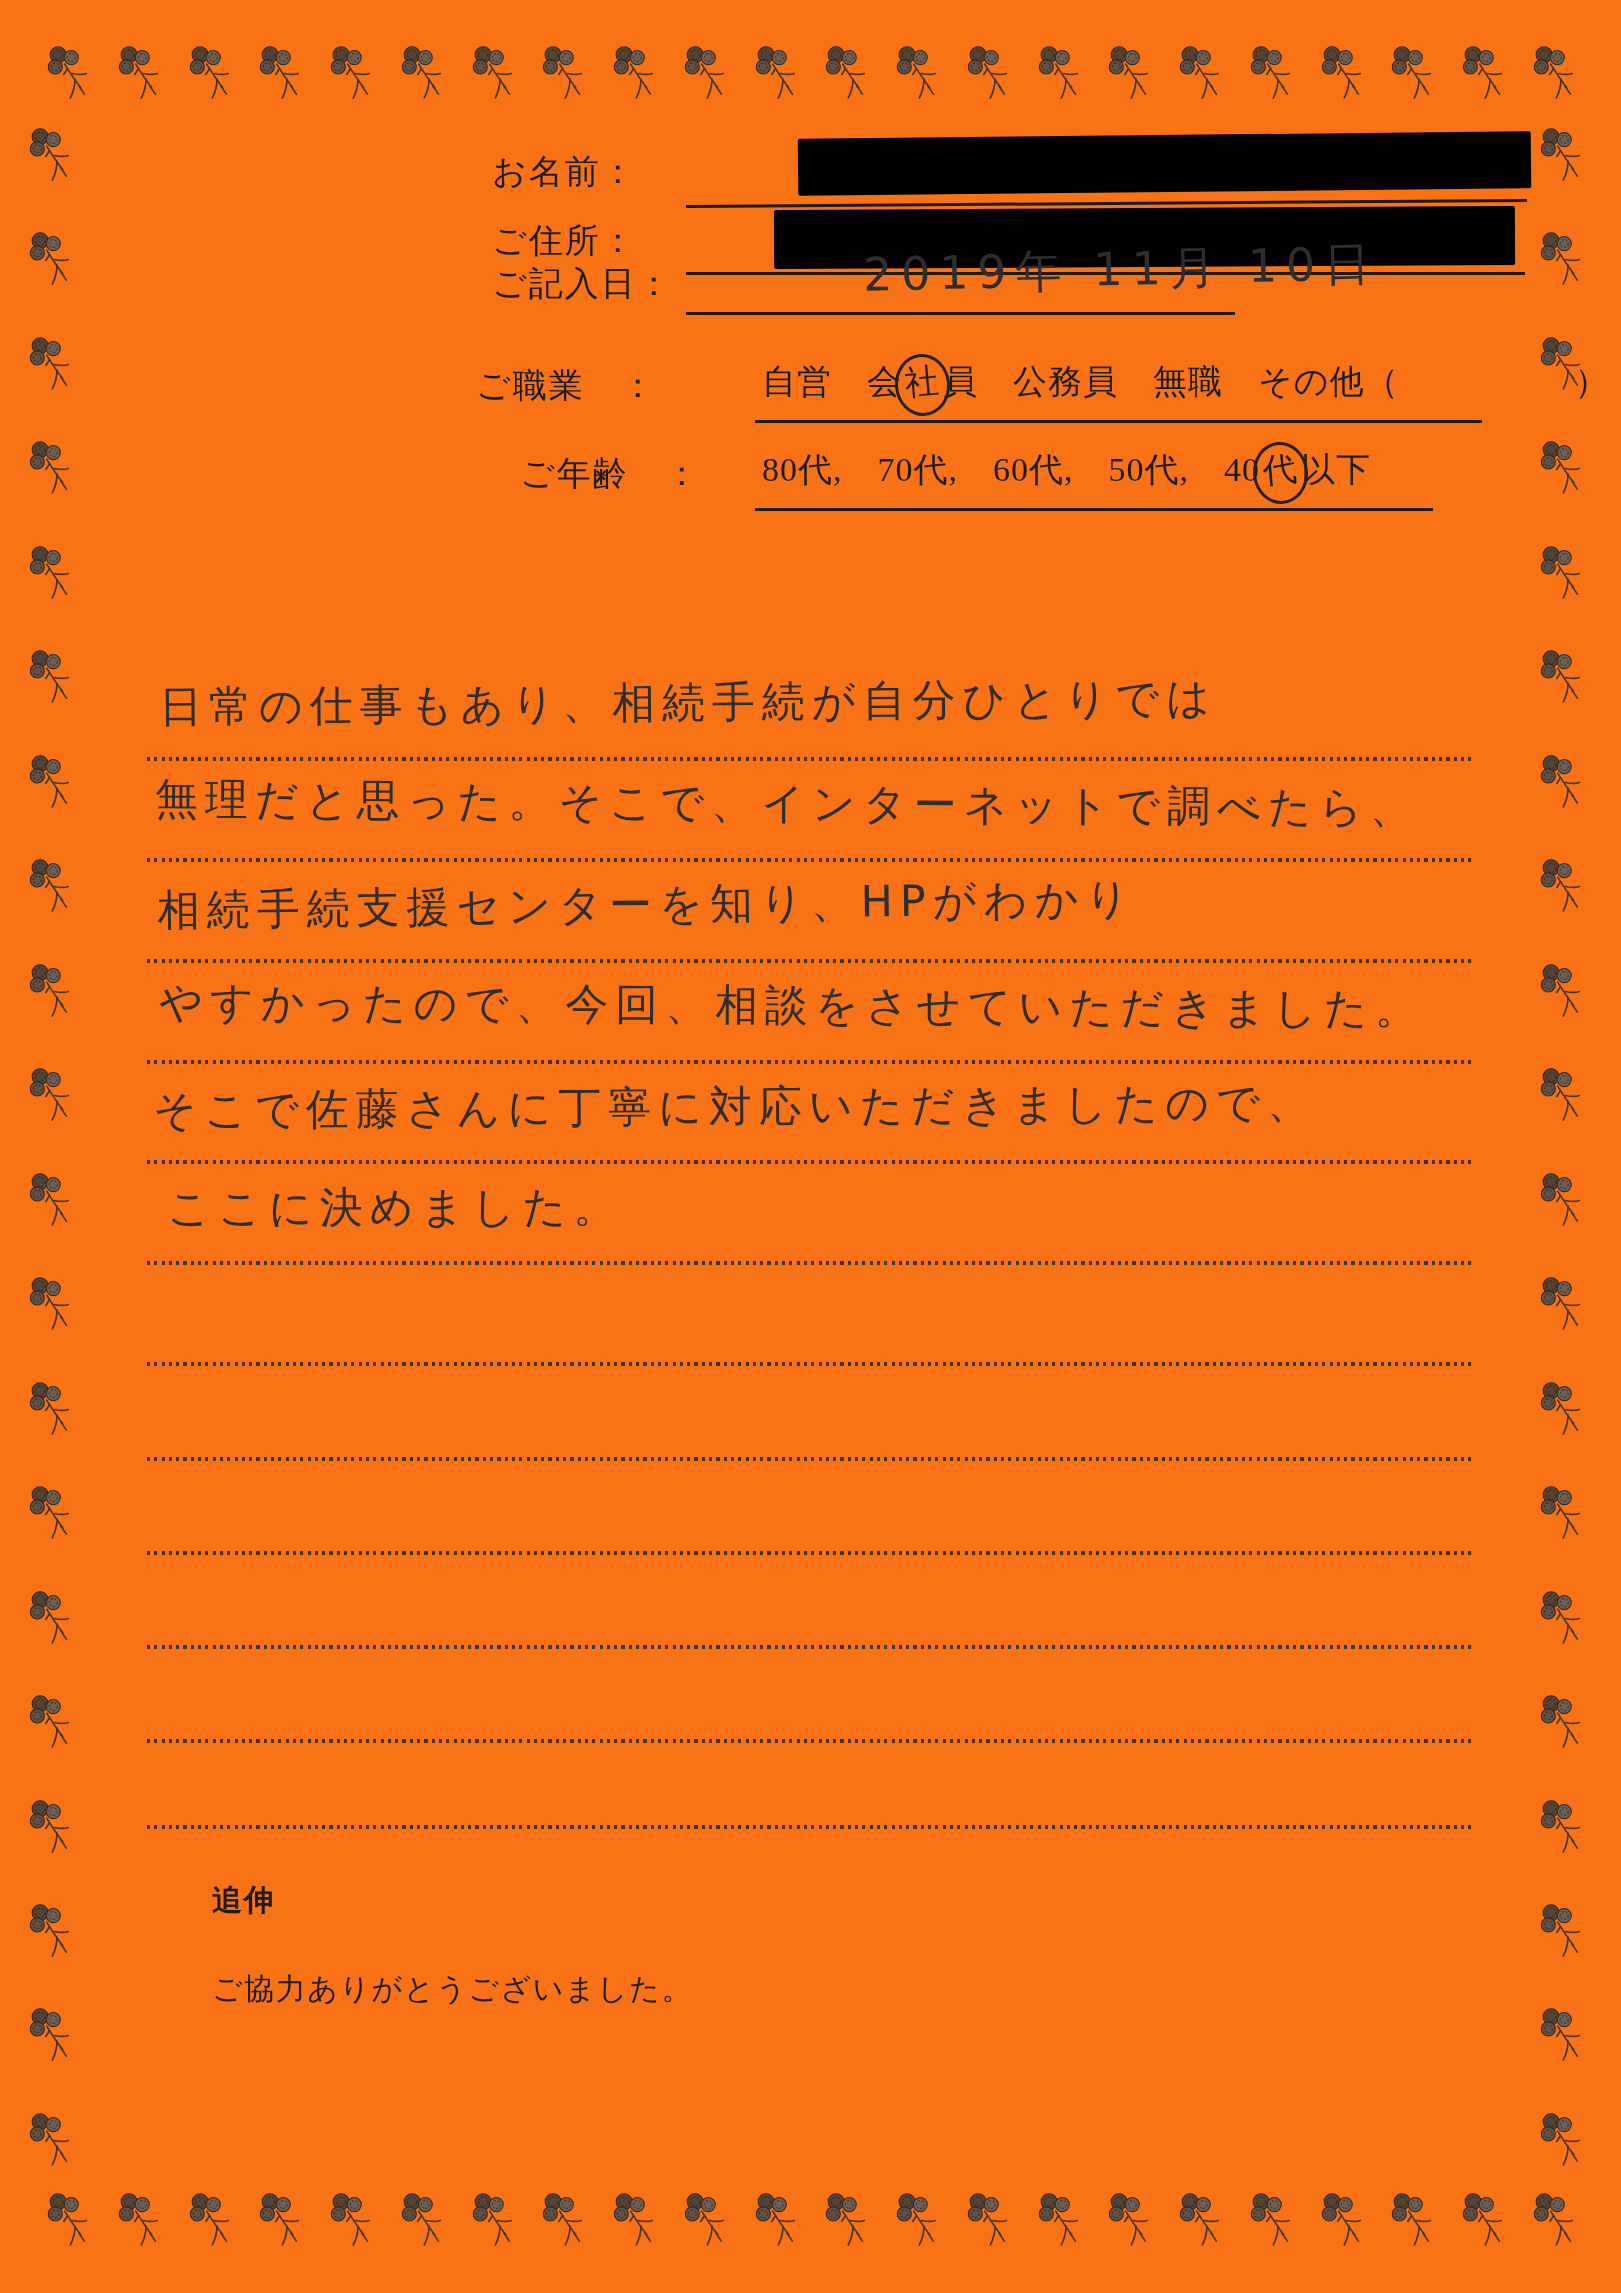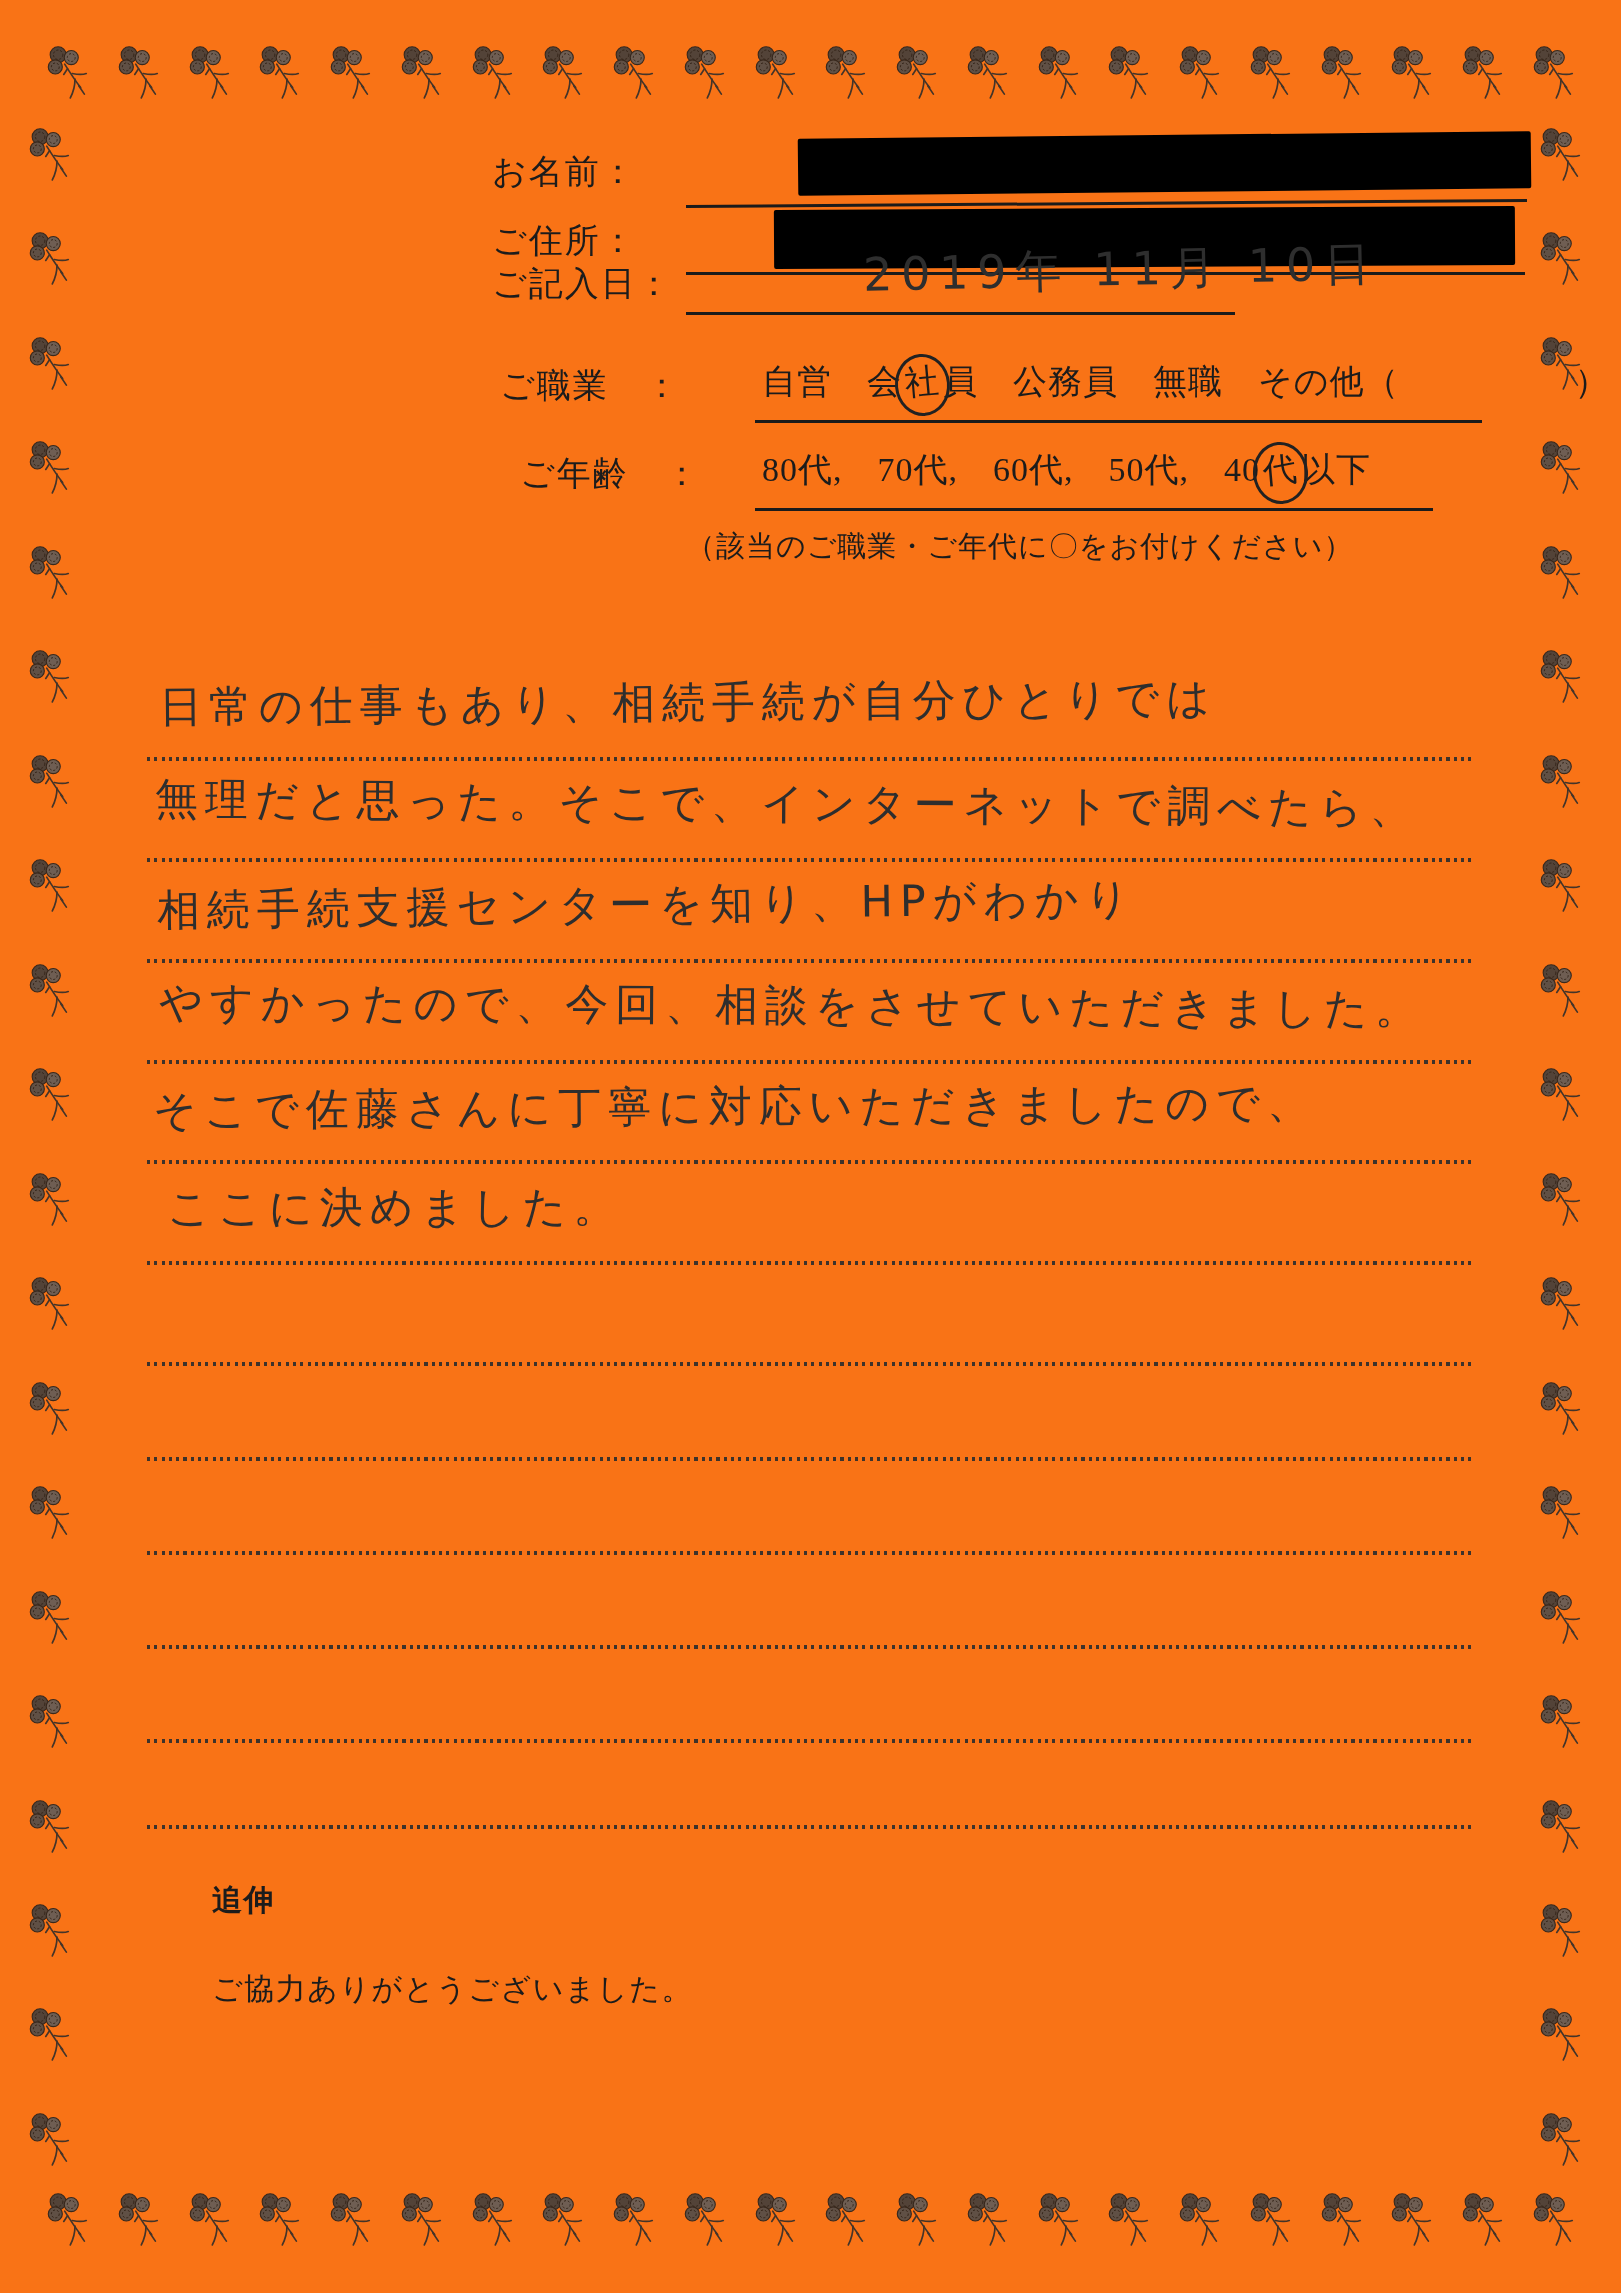--- a/index.html
+++ b/index.html
@@ -356,29 +356,28 @@
   <div class="redaction" style="left:798px;top:135px;width:733px;height:57px;transform:rotate(-0.6deg);"></div>
 
   <div class="field-label" style="left:492px;top:218px;">ご住所：</div>
   <div class="underline-solid" style="left:686px;top:272px;width:839px;"></div>
   <div class="redaction" style="left:774px;top:208px;width:741px;height:59px;transform:rotate(-0.3deg);"></div>
 
   <div class="field-label" style="left:492px;top:261px;">ご記入日：</div>
   <div class="date-value hand" style="left:863px;top:239px;">2019年 11月 10日</div>
   <div class="underline-solid" style="left:686px;top:312px;width:549px;"></div>
 
-  <div class="field-label" style="left:500px;top:363px;">ご職業　：</div>
+  <div class="field-label" style="left:476px;top:363px;">ご職業　：</div>
   <div class="option-line" style="left:762px;top:359px;"><span>自営　会</span><span class="circle-mark">社</span><span>員　公務員　無職　その他（　　　　　）</span></div>
   <div class="underline-solid" style="left:755px;top:420px;width:727px;"></div>
 
   <div class="field-label" style="left:520px;top:451px;font-family:Liberation Serif, serif;">ご年齢　：</div>
   <div class="option-line" style="left:762px;top:447px;"><span>80代,　70代,　60代,　50代,　40</span><span class="circle-mark">代</span><span>以下</span></div>
   <div class="underline-solid" style="left:755px;top:508px;width:678px;"></div>
 
-  <div class="note" style="left:686px;top:527px;">（該当のご職業・ご年代に〇をお付けください）</div>
 
 
   <div class="answer-text hand r0" style="left:159px;top:674px;">日常の仕事もあり、相続手続が自分ひとりでは</div>
   <div class="rule-dotted" style="left:147px;top:757px;width:1325px;"></div>
 
   <div class="answer-text hand r1" style="left:155px;top:775px;">無理だと思った。そこで、インターネットで調べたら、</div>
   <div class="rule-dotted" style="left:147px;top:858px;width:1325px;"></div>
 
   <div class="answer-text hand r2" style="left:157px;top:876px;">相続手続支援センターを知り、HPがわかり</div>
   <div class="rule-dotted" style="left:147px;top:959px;width:1325px;"></div>

